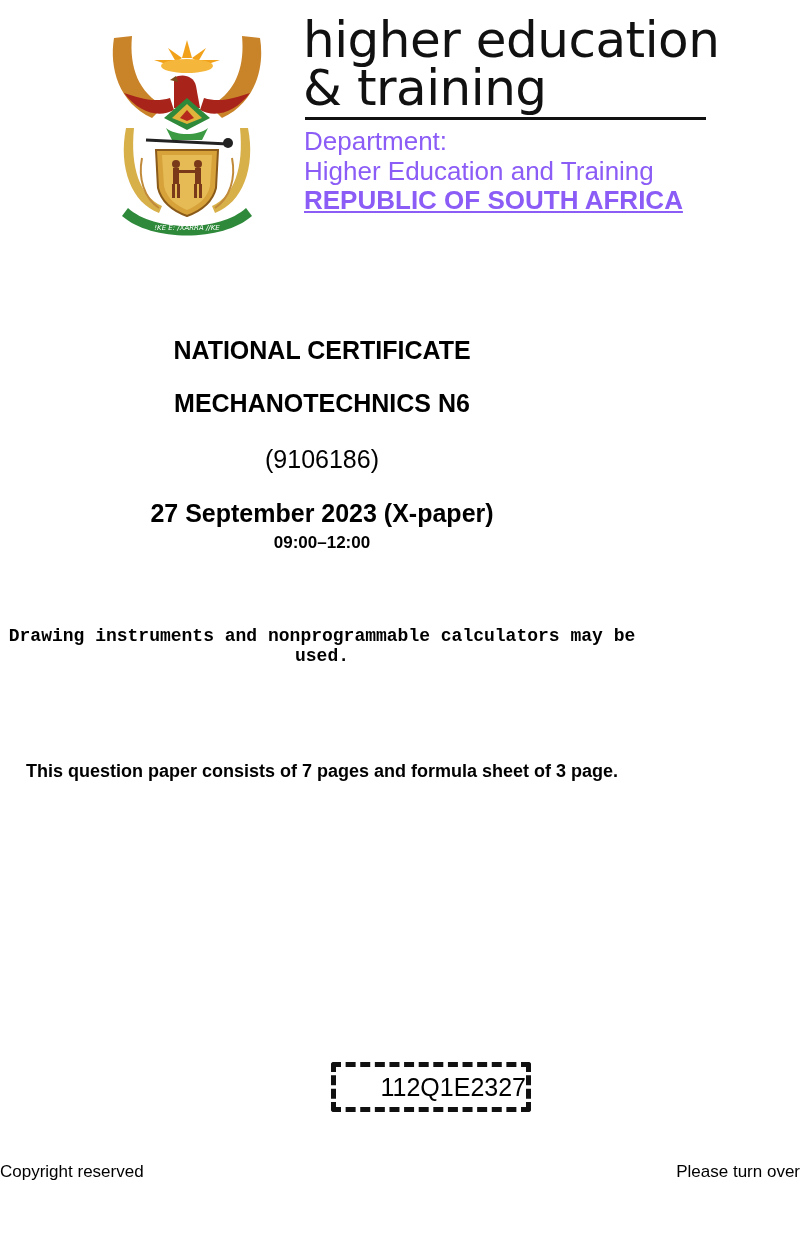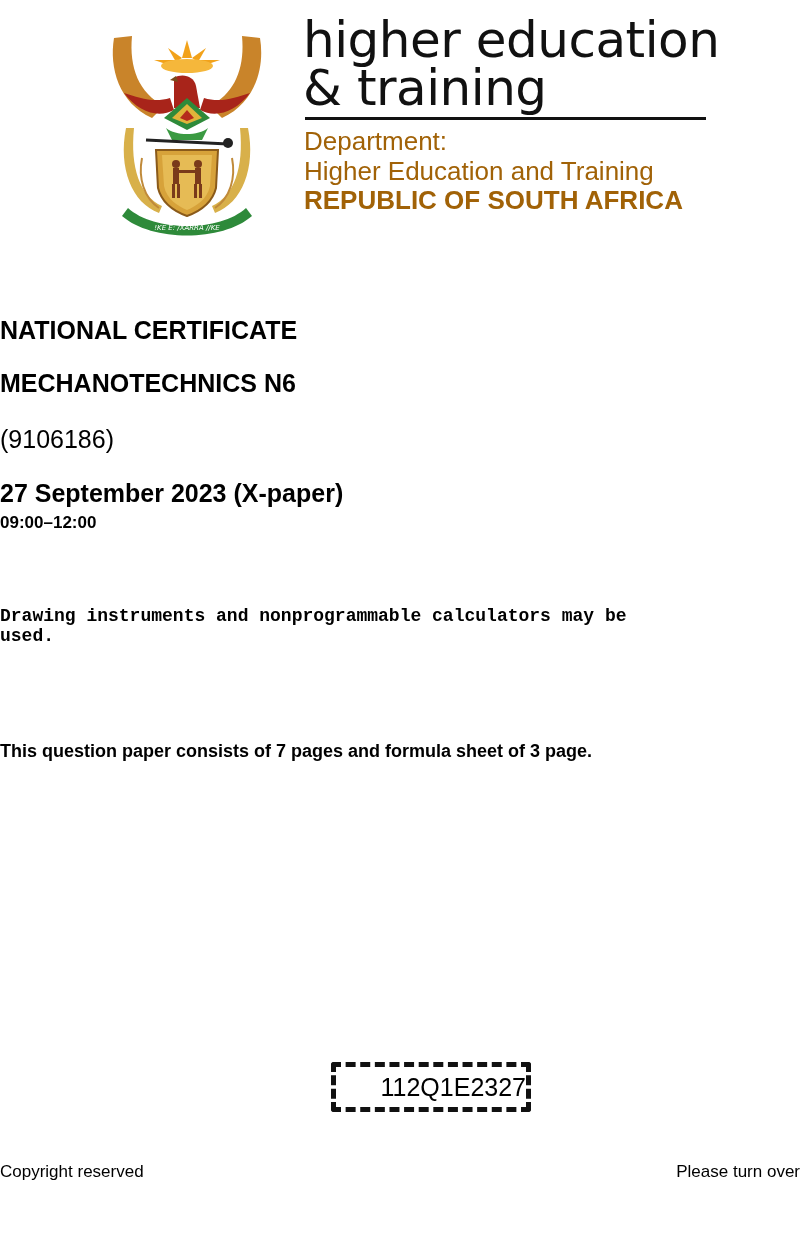--- a/index.html
+++ b/index.html
@@ -1,29 +1,29 @@
 <!DOCTYPE html>
 <html><head>
 <meta charset="utf-8">
 <style>
   html, body { margin: 0; padding: 0; background: #ffffff; }
   body { width: 800px; height: 1238px; position: relative; overflow: hidden; font-family: "Liberation Sans", sans-serif; color: #000; }
   .abs { position: absolute; }
-  .center { left: 0; width: 644px; text-align: left; }
+  .center { left: 0; width: 644px; text-align: center; margin-top: 20px; }
 
   #crest { left: 104px; top: 18px; width: 166px; height: 220px; text-align: right; }
 
   .brand-line1, .brand-line2 { font-family: "DejaVu Sans", sans-serif; font-size: 50px; line-height: 52px; letter-spacing: -0.5px; left: 303px; color: #111; }
   .brand-line1 { top: 14px; }
   .brand-line2 { top: 62px; }
   .brand-rule { left: 305px; top: 117px; width: 401px; height: 3px; background: #111; }
-  .dept-line { left: 304px; font-size: 26px; line-height: 30px; color: #a16207; }
+  .dept-line { left: 304px; font-size: 26px; line-height: 30px; color: #8b5cf6; }
   .dept1 { top: 126px; }
   .dept2 { top: 156px; }
-  .dept3 { top: 185px; font-weight: bold; }
+  .dept3 { top: 185px; font-weight: bold; text-decoration: underline; }
 
   .t-cert { top: 316px; font-size: 25px; font-weight: bold; }
   .t-subject { top: 369px; font-size: 25px; font-weight: bold; }
   .t-code { top: 425px; font-size: 25px; }
   .t-date { top: 478px; font-size: 25px; font-weight: bold; line-height: 30px; }
   .t-time { top: 508px; font-size: 17px; font-weight: bold; line-height: 30px; }
 
   .note { font-size: 18px; font-weight: bold; }
   .note1 { top: 606px; font-family: Liberation Mono, monospace; }
   .note2 { top: 741px; }

